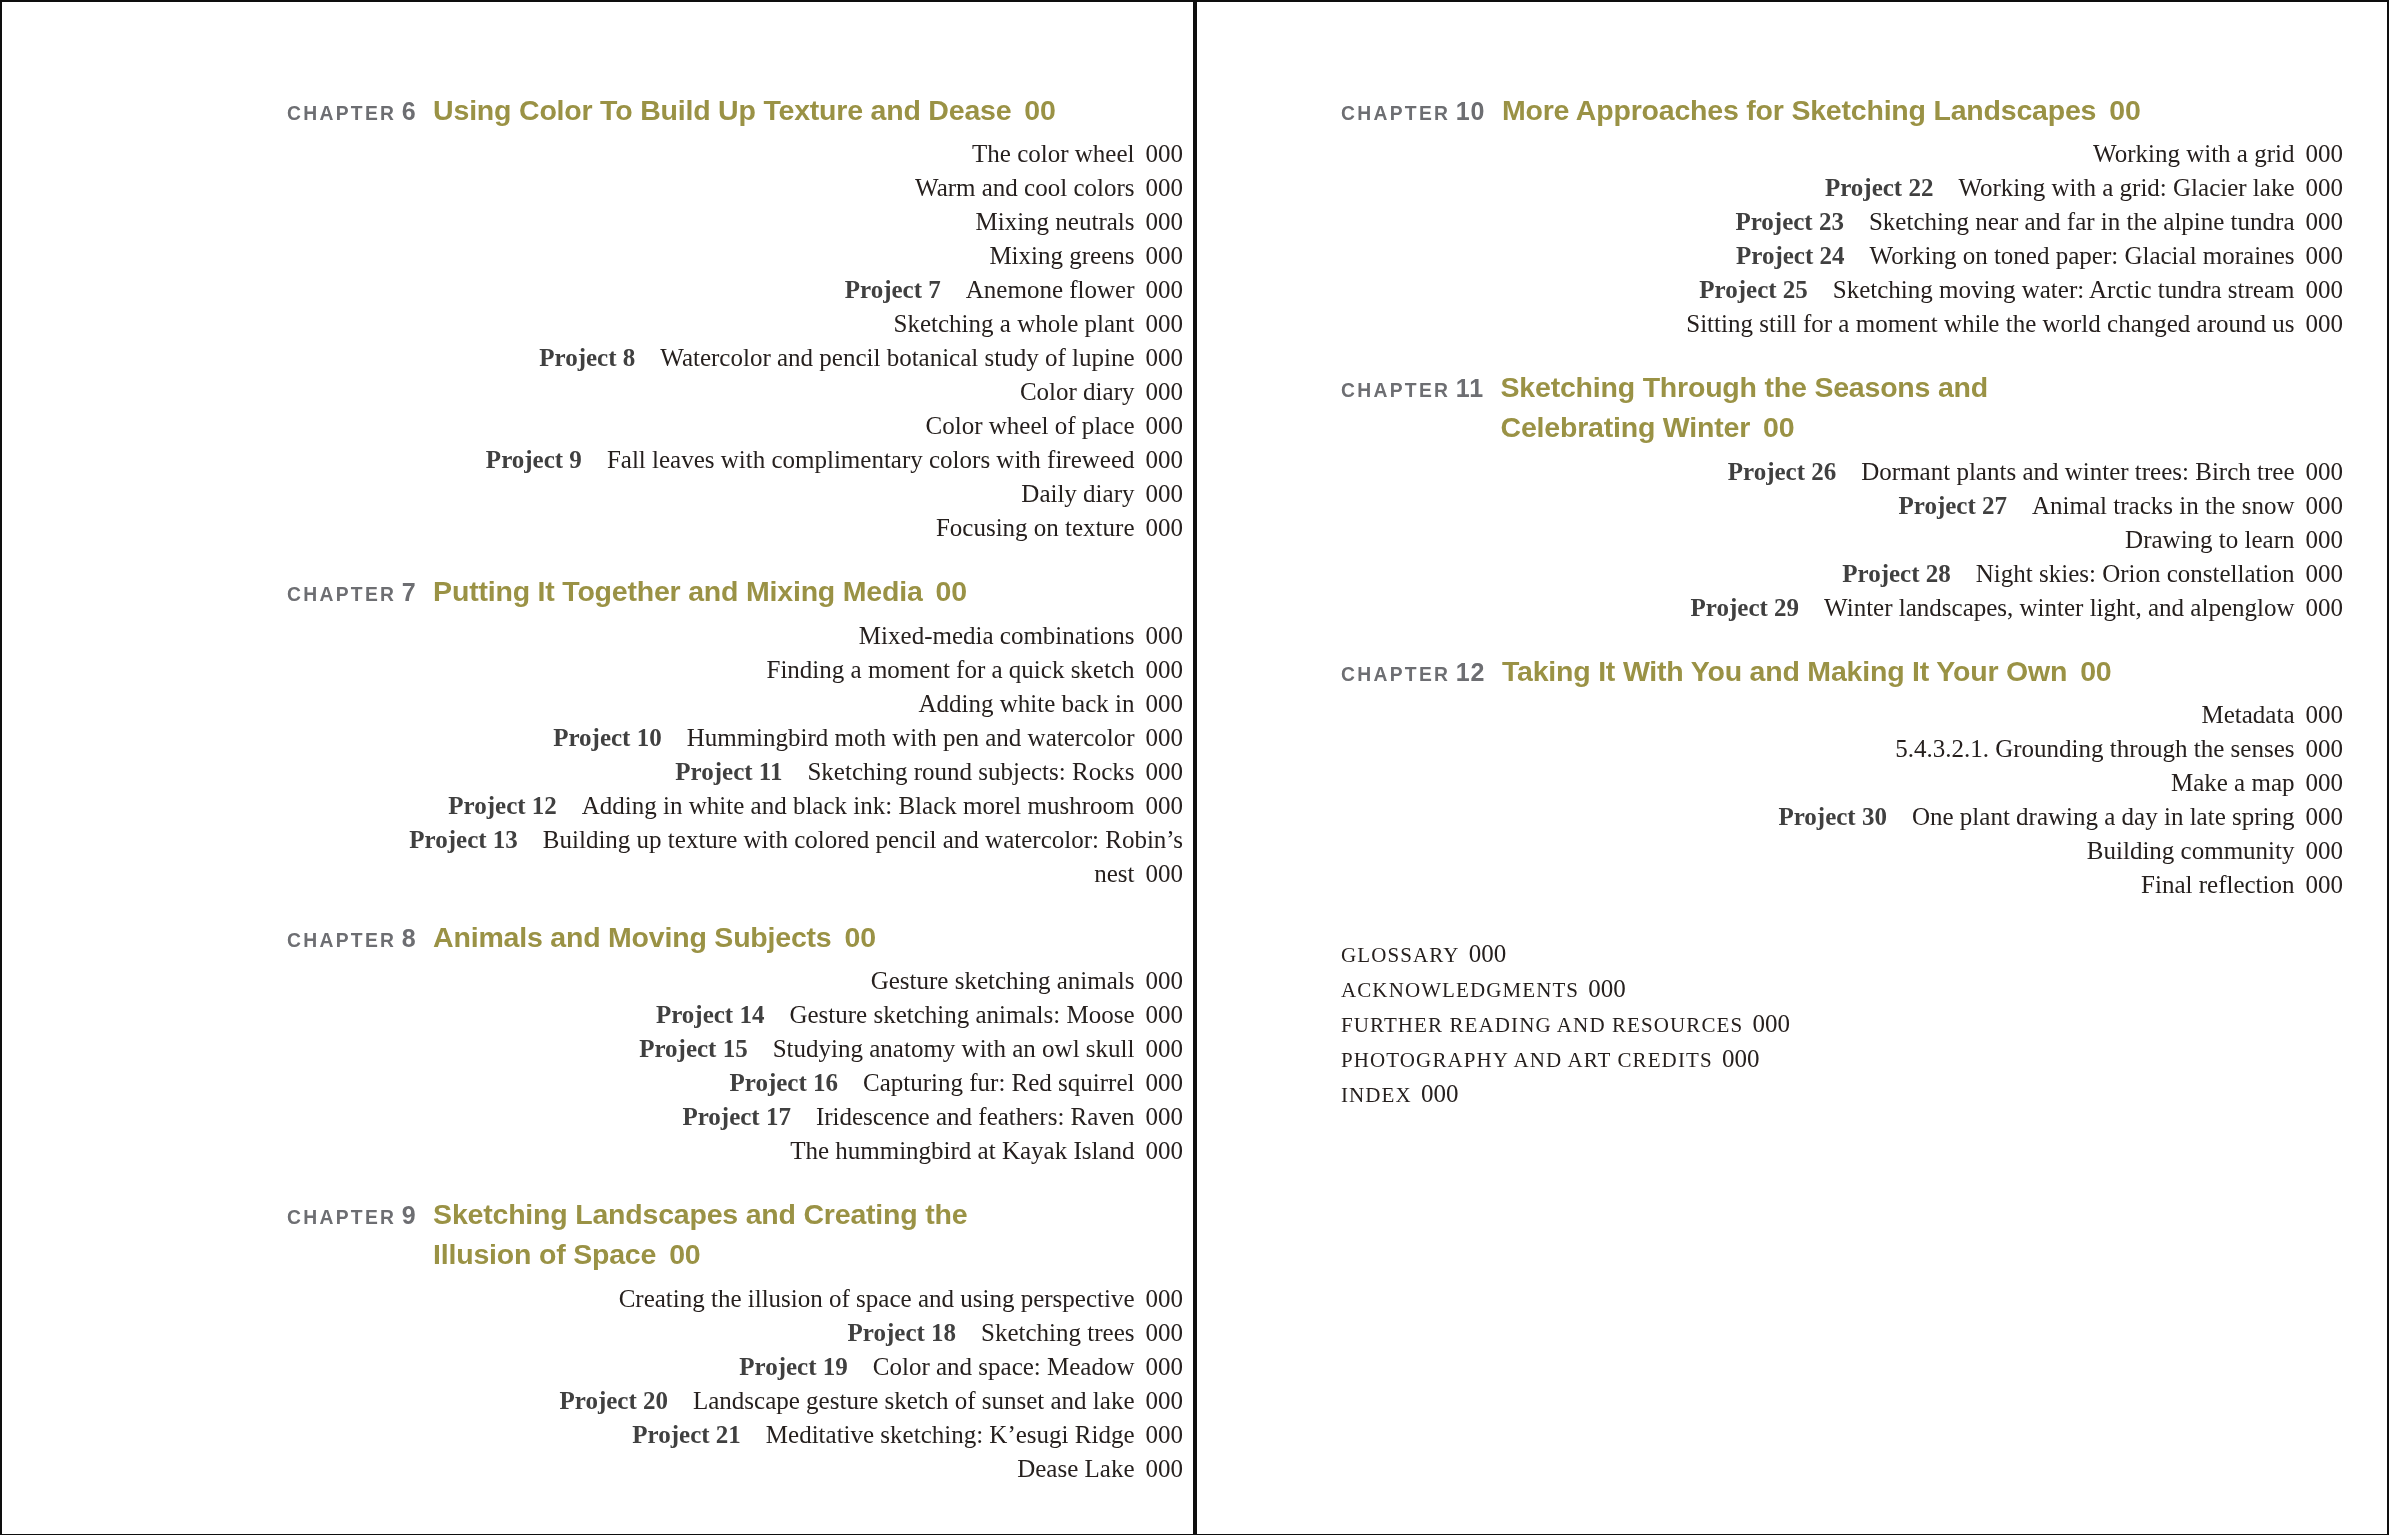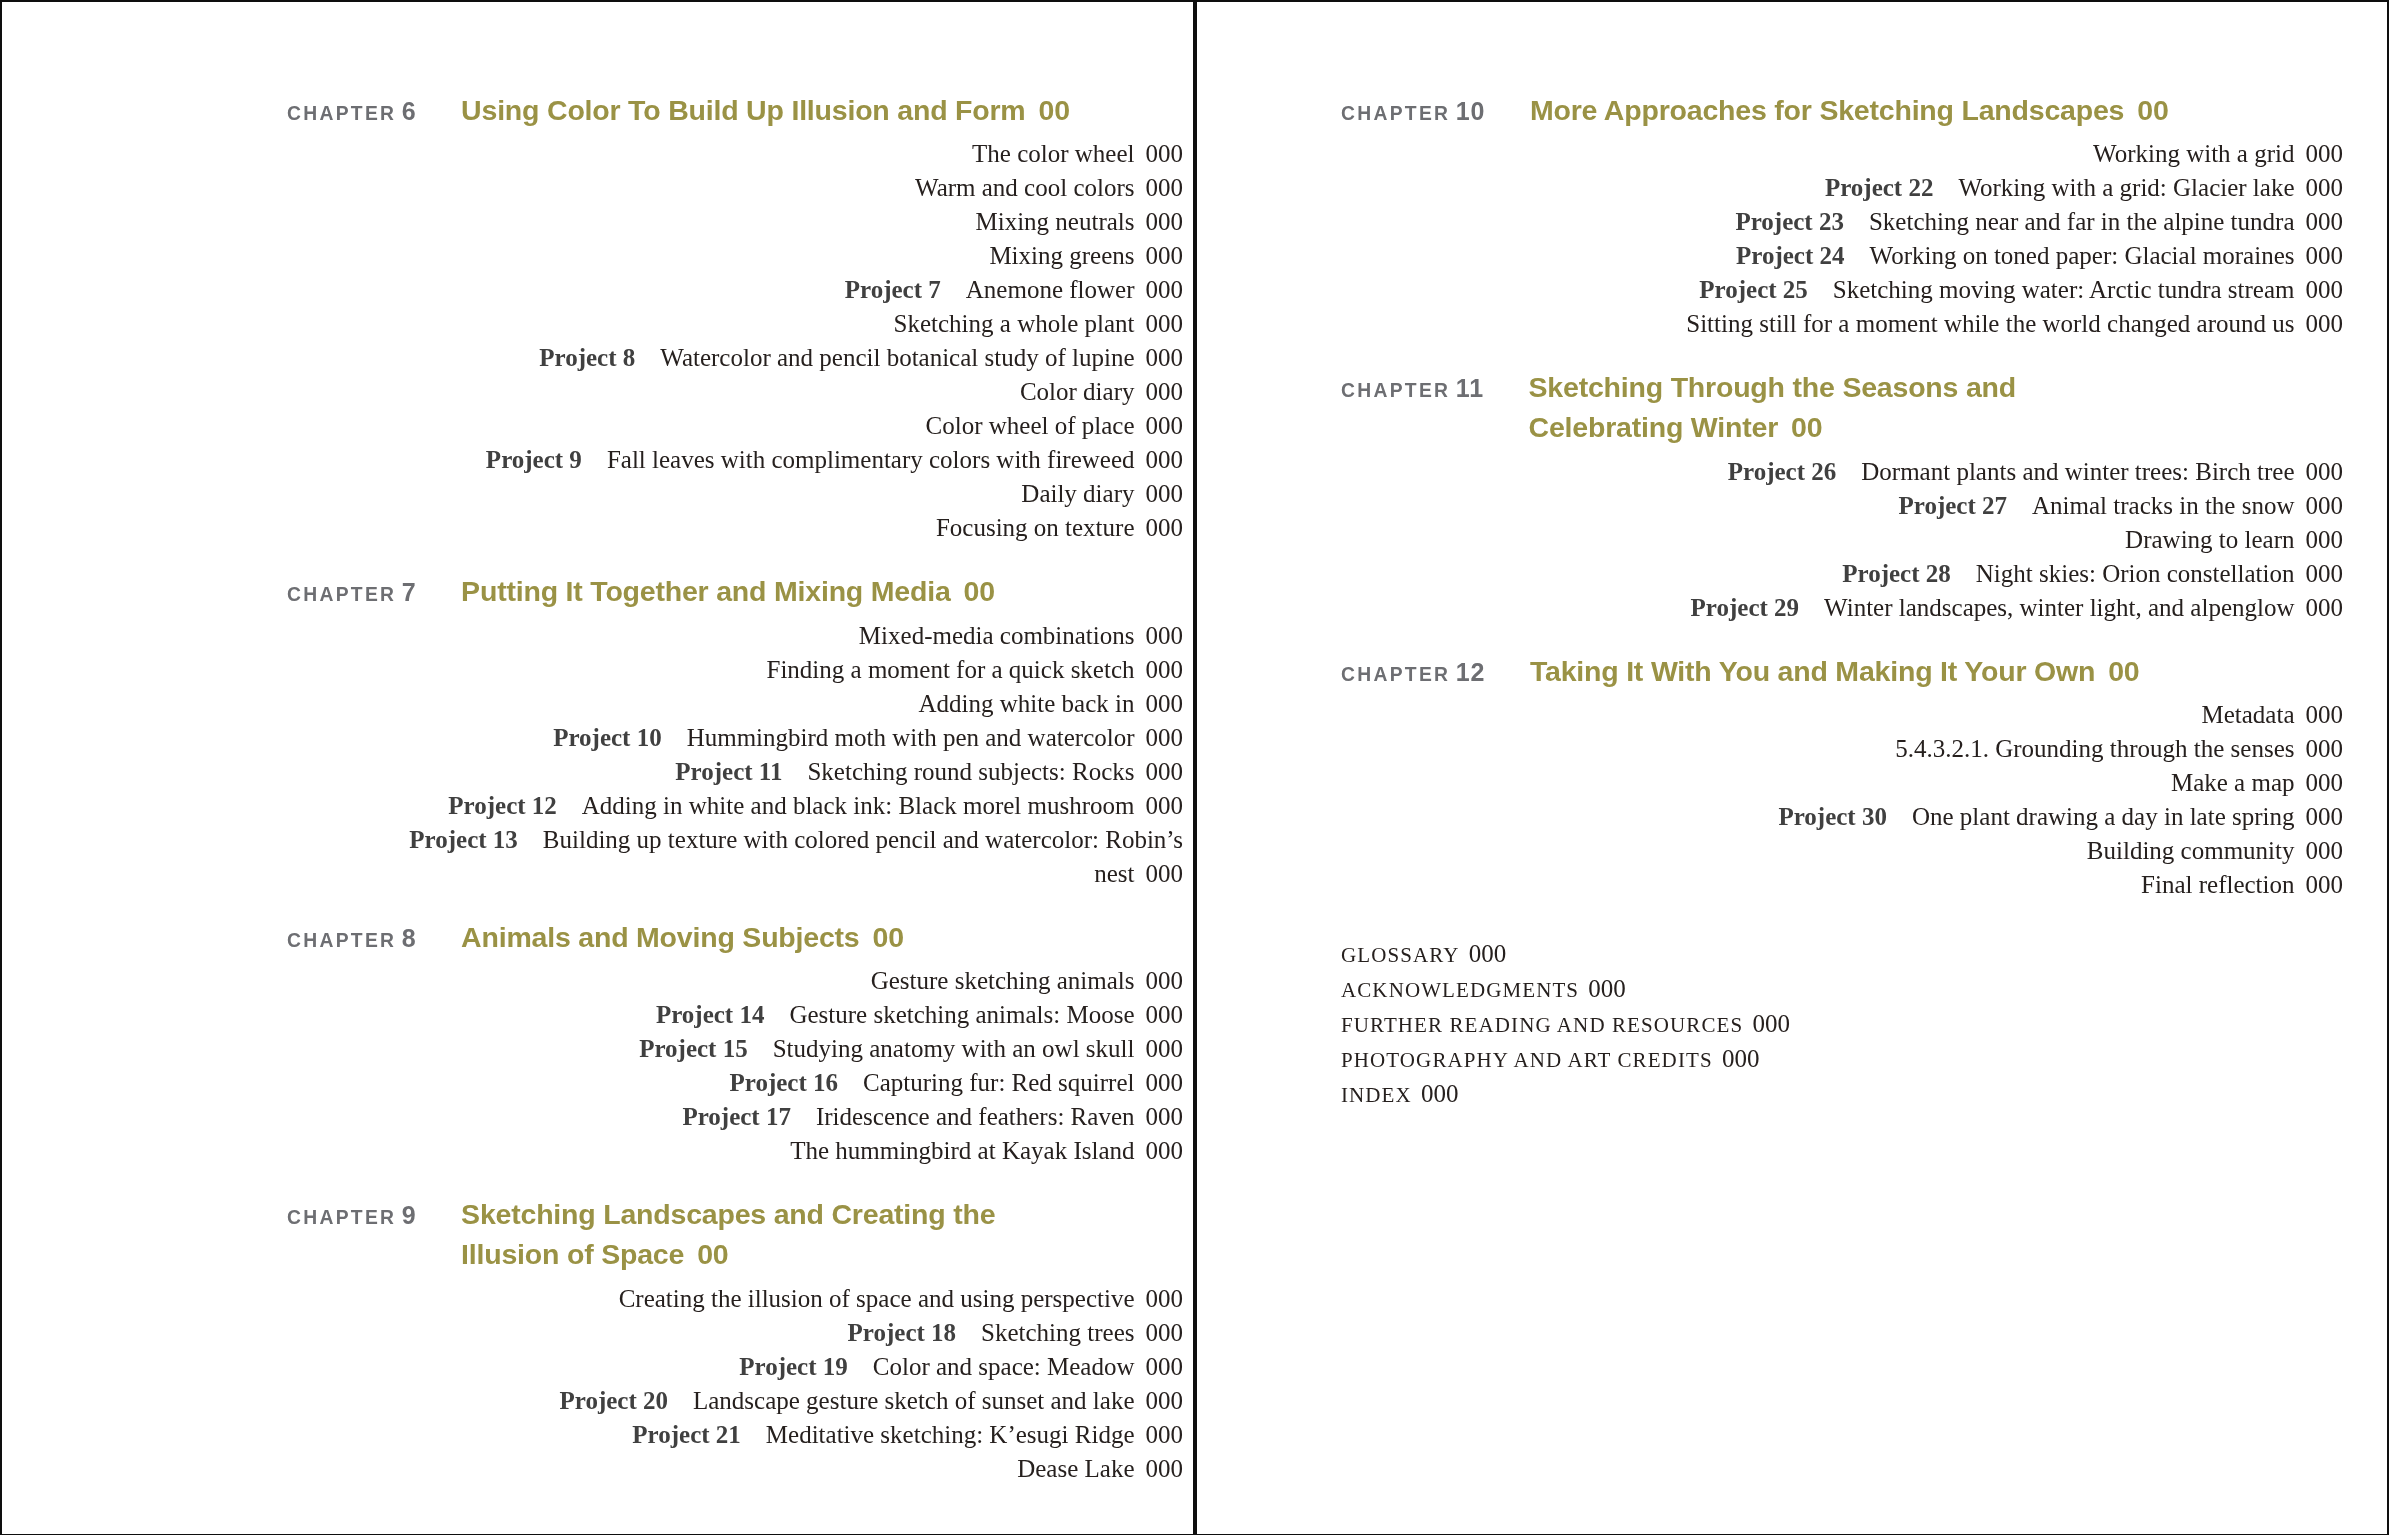--- a/index.html
+++ b/index.html
@@ -23,21 +23,20 @@
   .page-right { left: 1339px; width: 1002px; }
 
   .toc-chapter { margin: 0 0 0 0; }
   .toc-chapter + .toc-chapter { margin-top: 26px; }
 
   .chapter-heading {
     display: flex; align-items: baseline;
     font-family: "Liberation Sans", sans-serif;
     font-weight: bold;
     margin-bottom: 7.4px;
-    gap: 28px;
   }
   .chapter-label {
     color: #6d6e72; white-space: nowrap; margin-right: 16.5px;
     flex: 0 0 auto;
   }
   .chapter-word  { font-size: 19.3px; letter-spacing: 2.3px; }
   .chapter-num   { font-size: 25px; letter-spacing: 0.9px; margin-left: 5.5px; }
   .title-wrap {
     color: #9a9245; font-size: 28.5px; line-height: 40px;
     letter-spacing: -0.2px;
@@ -61,21 +60,21 @@
   .backmatter-page { margin-left: 9.2px; }
 </style>
 </head>
 <body>
 
 <div class="spread">
   <div class="page page-left">
       <div class="toc-chapter">
         <div class="chapter-heading">
           <span class="chapter-label"><span class="chapter-word">CHAPTER</span><span class="chapter-num">6</span></span>
-          <div class="title-wrap"><span class="chapter-title">Using Color To Build Up Illusion and Form</span><span class="chapter-page">00</span></div>
+          <div class="title-wrap"><span class="chapter-title">Using Color To Build Up Texture and Dease</span><span class="chapter-page">00</span></div>
         </div>
         <div class="item-list">
           <div class="toc-item"><span class="item-text">The color wheel</span><span class="item-page">000</span></div>
           <div class="toc-item"><span class="item-text">Warm and cool colors</span><span class="item-page">000</span></div>
           <div class="toc-item"><span class="item-text">Mixing neutrals</span><span class="item-page">000</span></div>
           <div class="toc-item"><span class="item-text">Mixing greens</span><span class="item-page">000</span></div>
           <div class="toc-item"><span class="project-label">Project 7</span><span class="item-text">Anemone flower</span><span class="item-page">000</span></div>
           <div class="toc-item"><span class="item-text">Sketching a whole plant</span><span class="item-page">000</span></div>
           <div class="toc-item"><span class="project-label">Project 8</span><span class="item-text">Watercolor and pencil botanical study of lupine</span><span class="item-page">000</span></div>
           <div class="toc-item"><span class="item-text">Color diary</span><span class="item-page">000</span></div>

